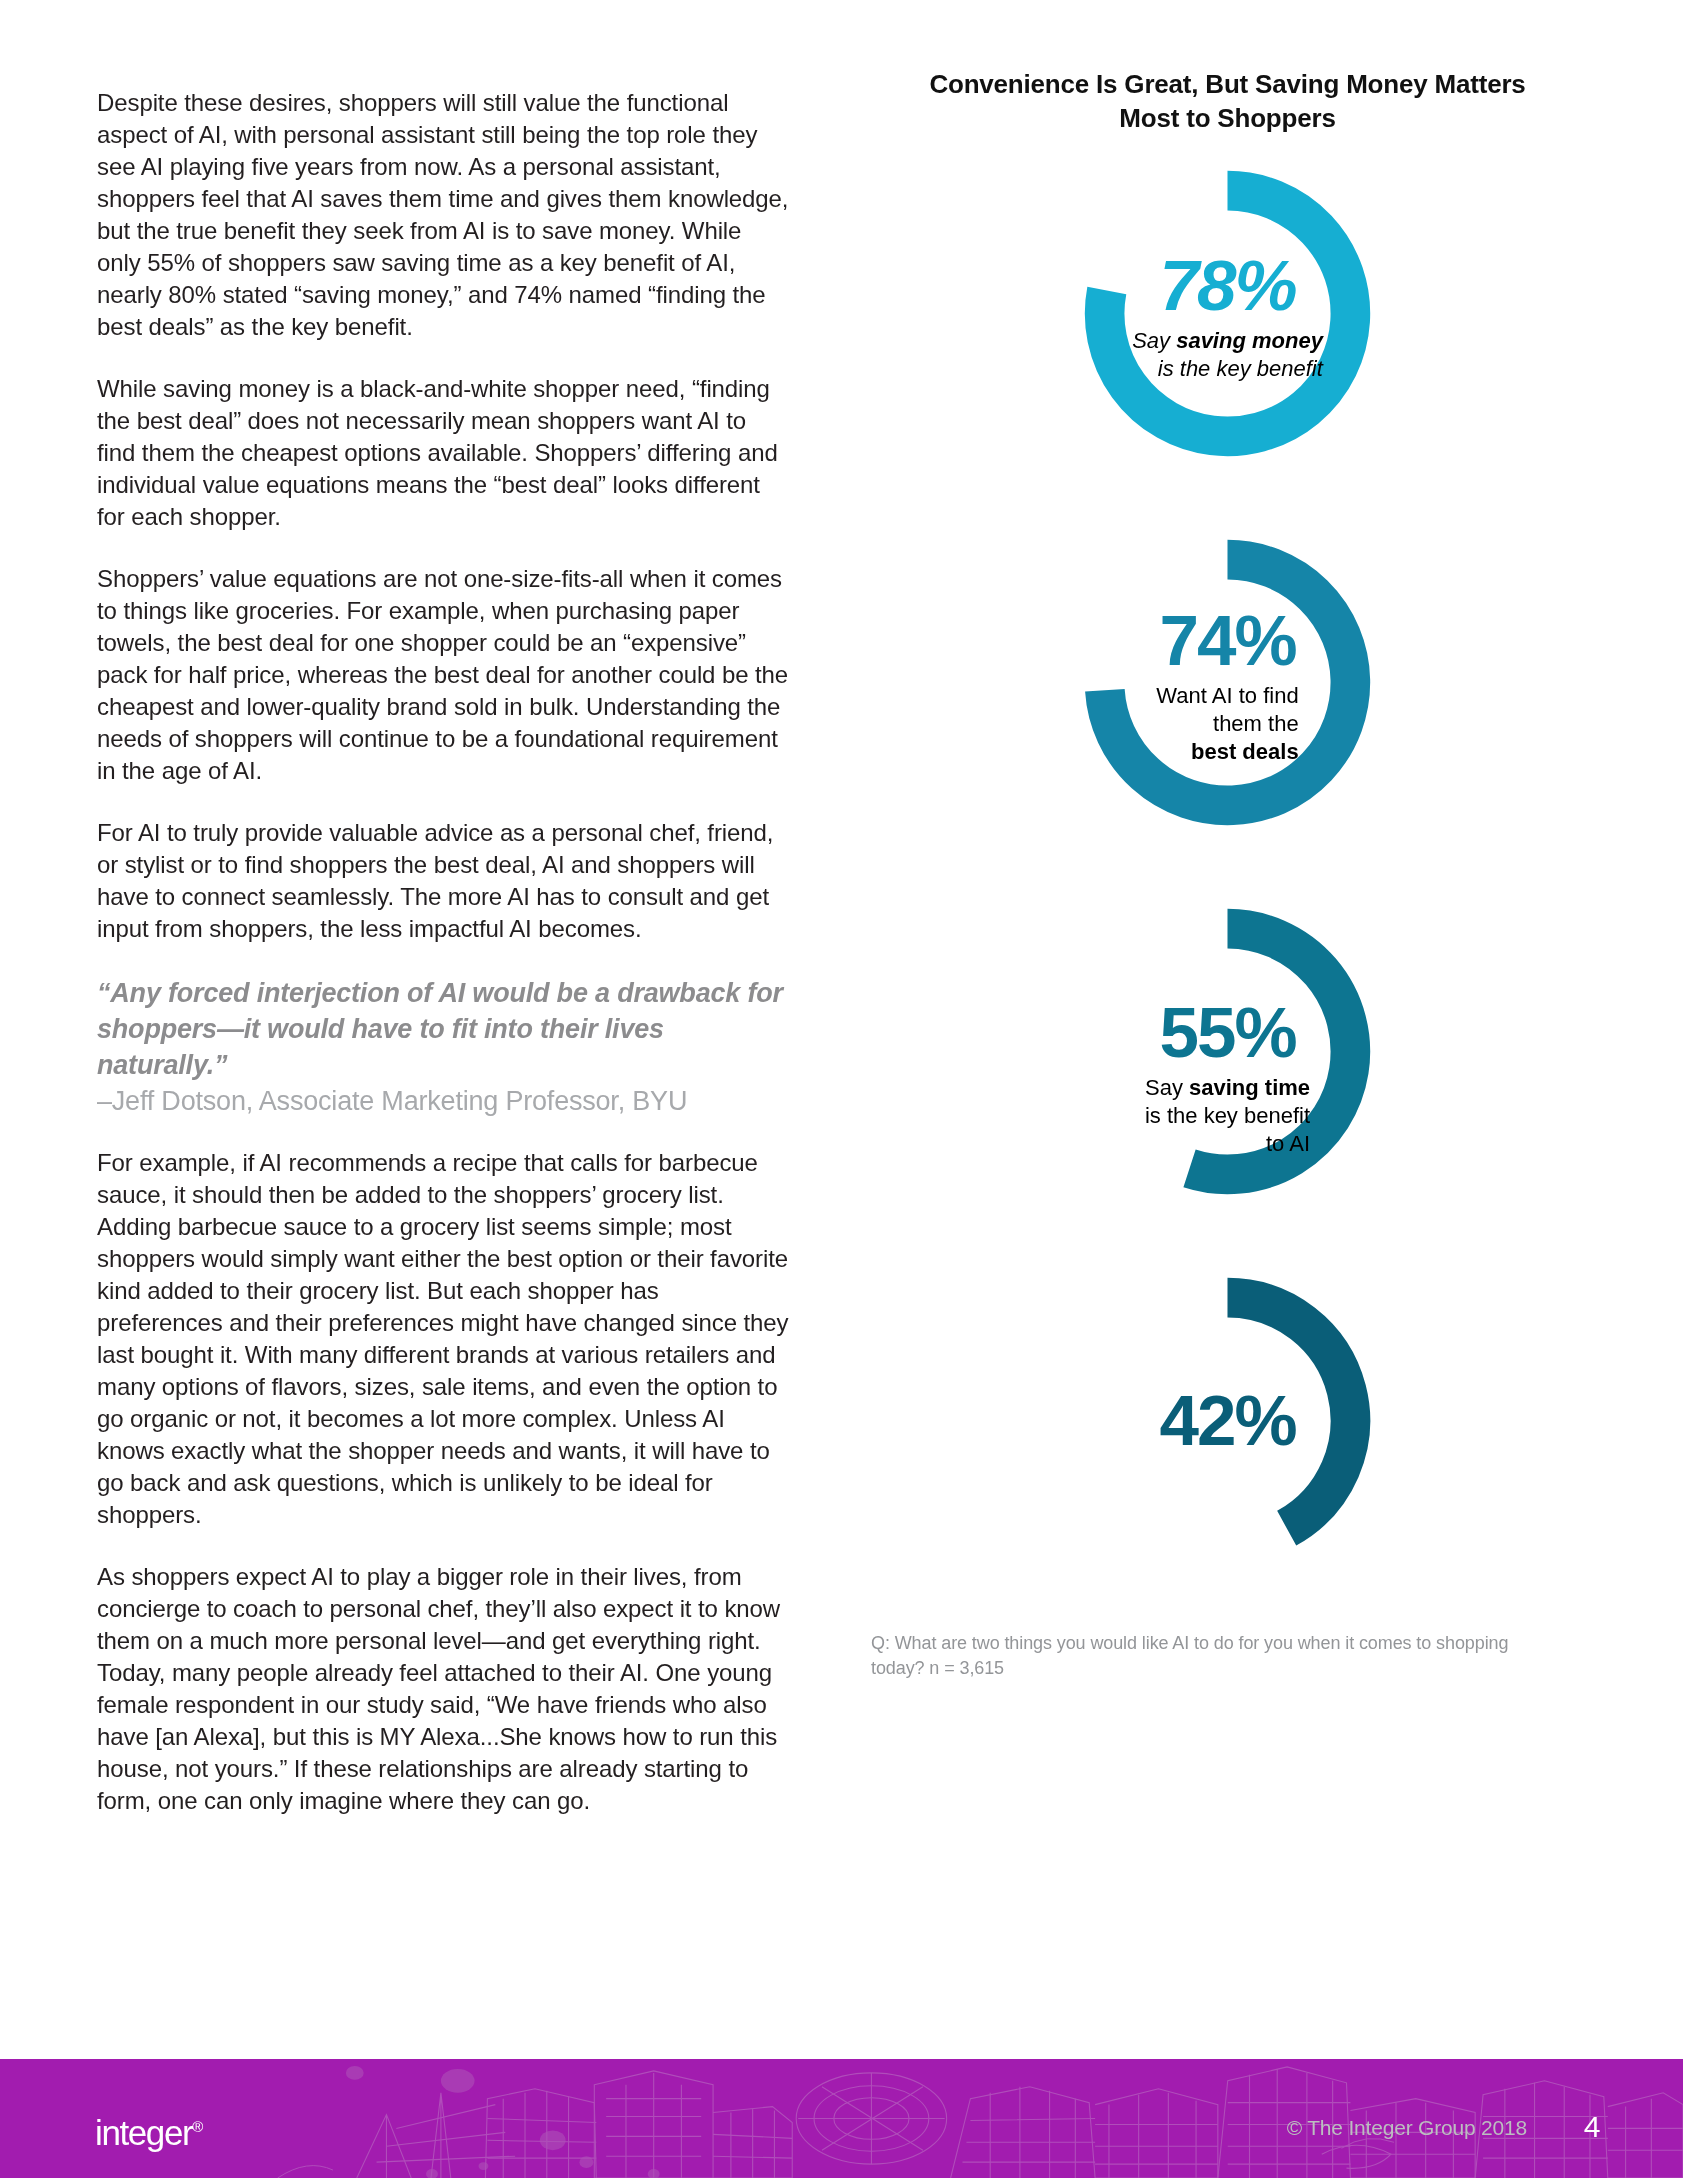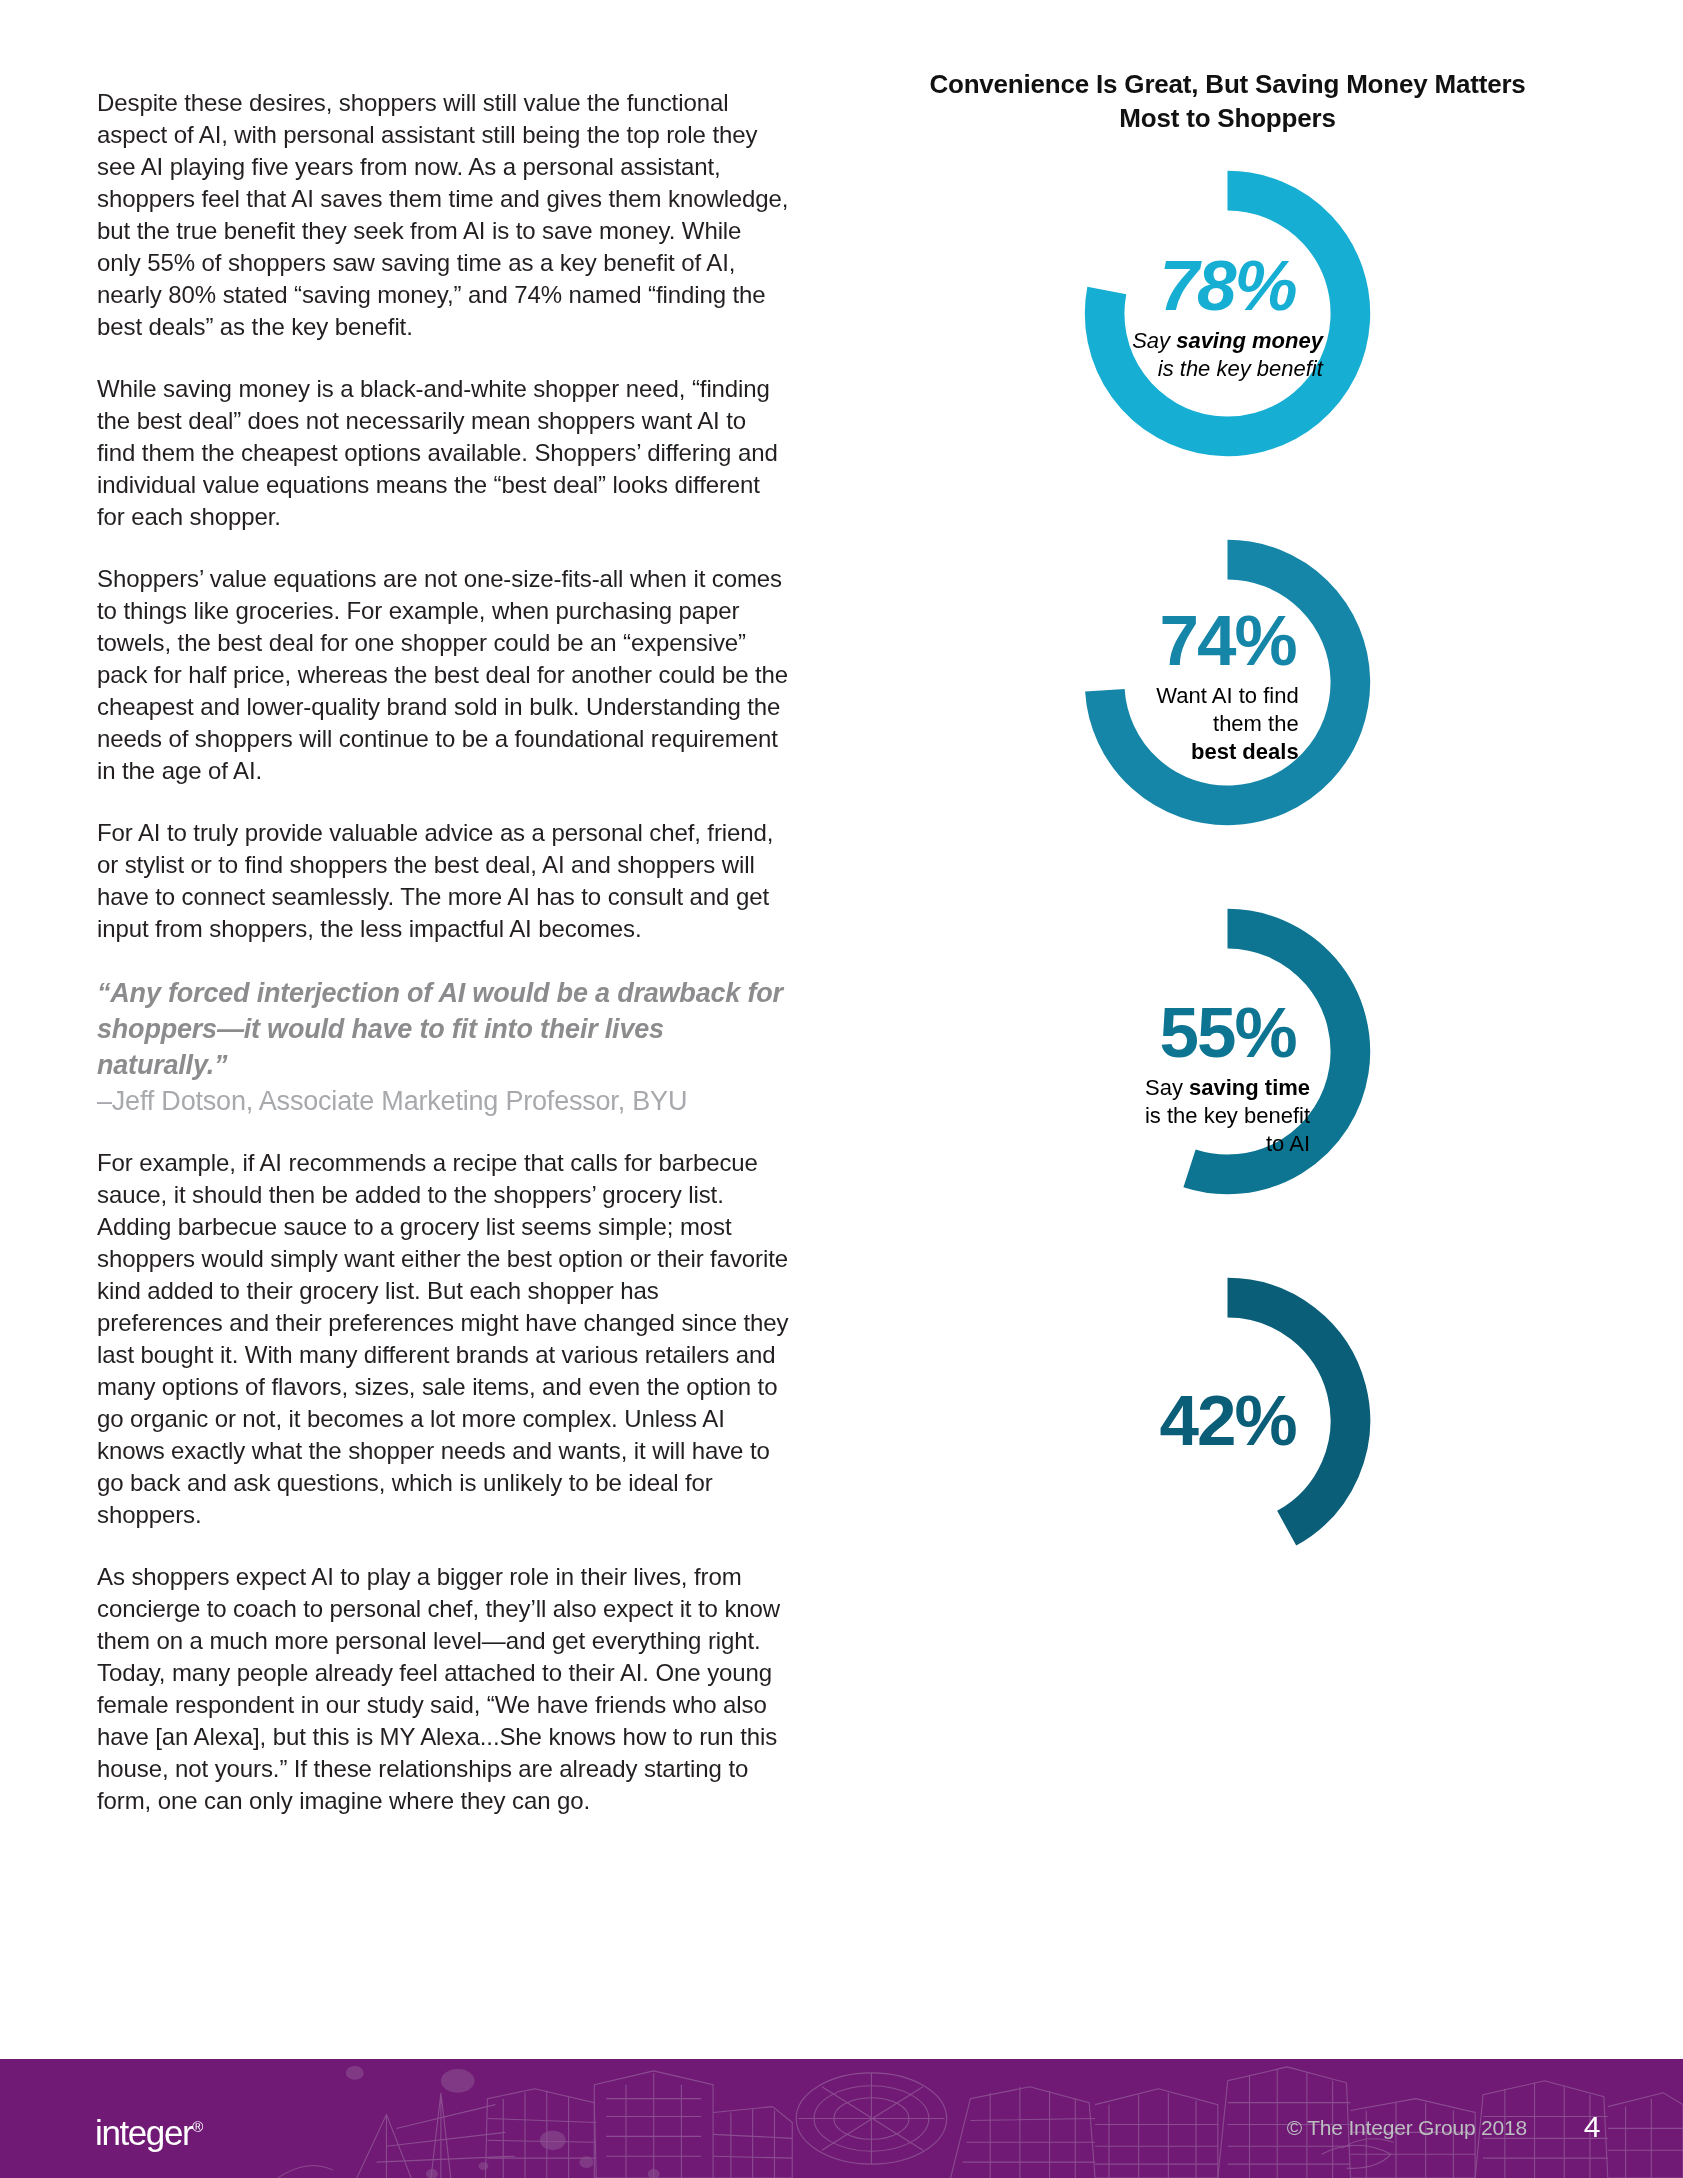--- a/index.html
+++ b/index.html
@@ -147,21 +147,21 @@
     letter-spacing: -0.1px;
   }
 
   
   .footer {
     position: absolute;
     left: 0;
     bottom: 0;
     width: 1683px;
     height: 119px;
-    background: #701a75;
+    background: #a21caf;
     overflow: hidden;
   }
 
   .footer-art {
     position: absolute;
     left: 238px;
     top: 0;
     width: 1445px;
     height: 119px;
     opacity: 0.30;
@@ -282,20 +282,21 @@
         <svg class="donut-svg" viewBox="0 0 340 330">
           <path id="arc-4" fill="none" stroke-width="40" stroke-linecap="butt" d="M 170.00 38.00 A 124 124 0 0 1 229.74 270.66" stroke="#0a5e78"></path>
         </svg>
         <div class="donut-center">
           <div class="donut-value" id="val-4" style="color: rgb(10, 94, 120);">42%</div>
         </div>
       </div>
 
     </div>
 
+    <p class="source-note">Q: What are two things you would like AI to do for you when it comes to shopping today? n = 3,615</p>
 
   </div>
 
   <div class="footer">
 
     <svg class="footer-art" viewBox="0 0 1460 120" preserveAspectRatio="none">
       <g stroke="#d9dadb" stroke-width="1.1" fill="none" opacity="0.85">
         <path d="M120 120 L150 56 L175 120 M150 56 L150 120"></path>
         <path d="M195 120 L205 34 L215 120 M205 34 L205 120"></path>
         <path d="M160 70 L260 46 M150 88 L270 74 M140 104 L280 98"></path>

